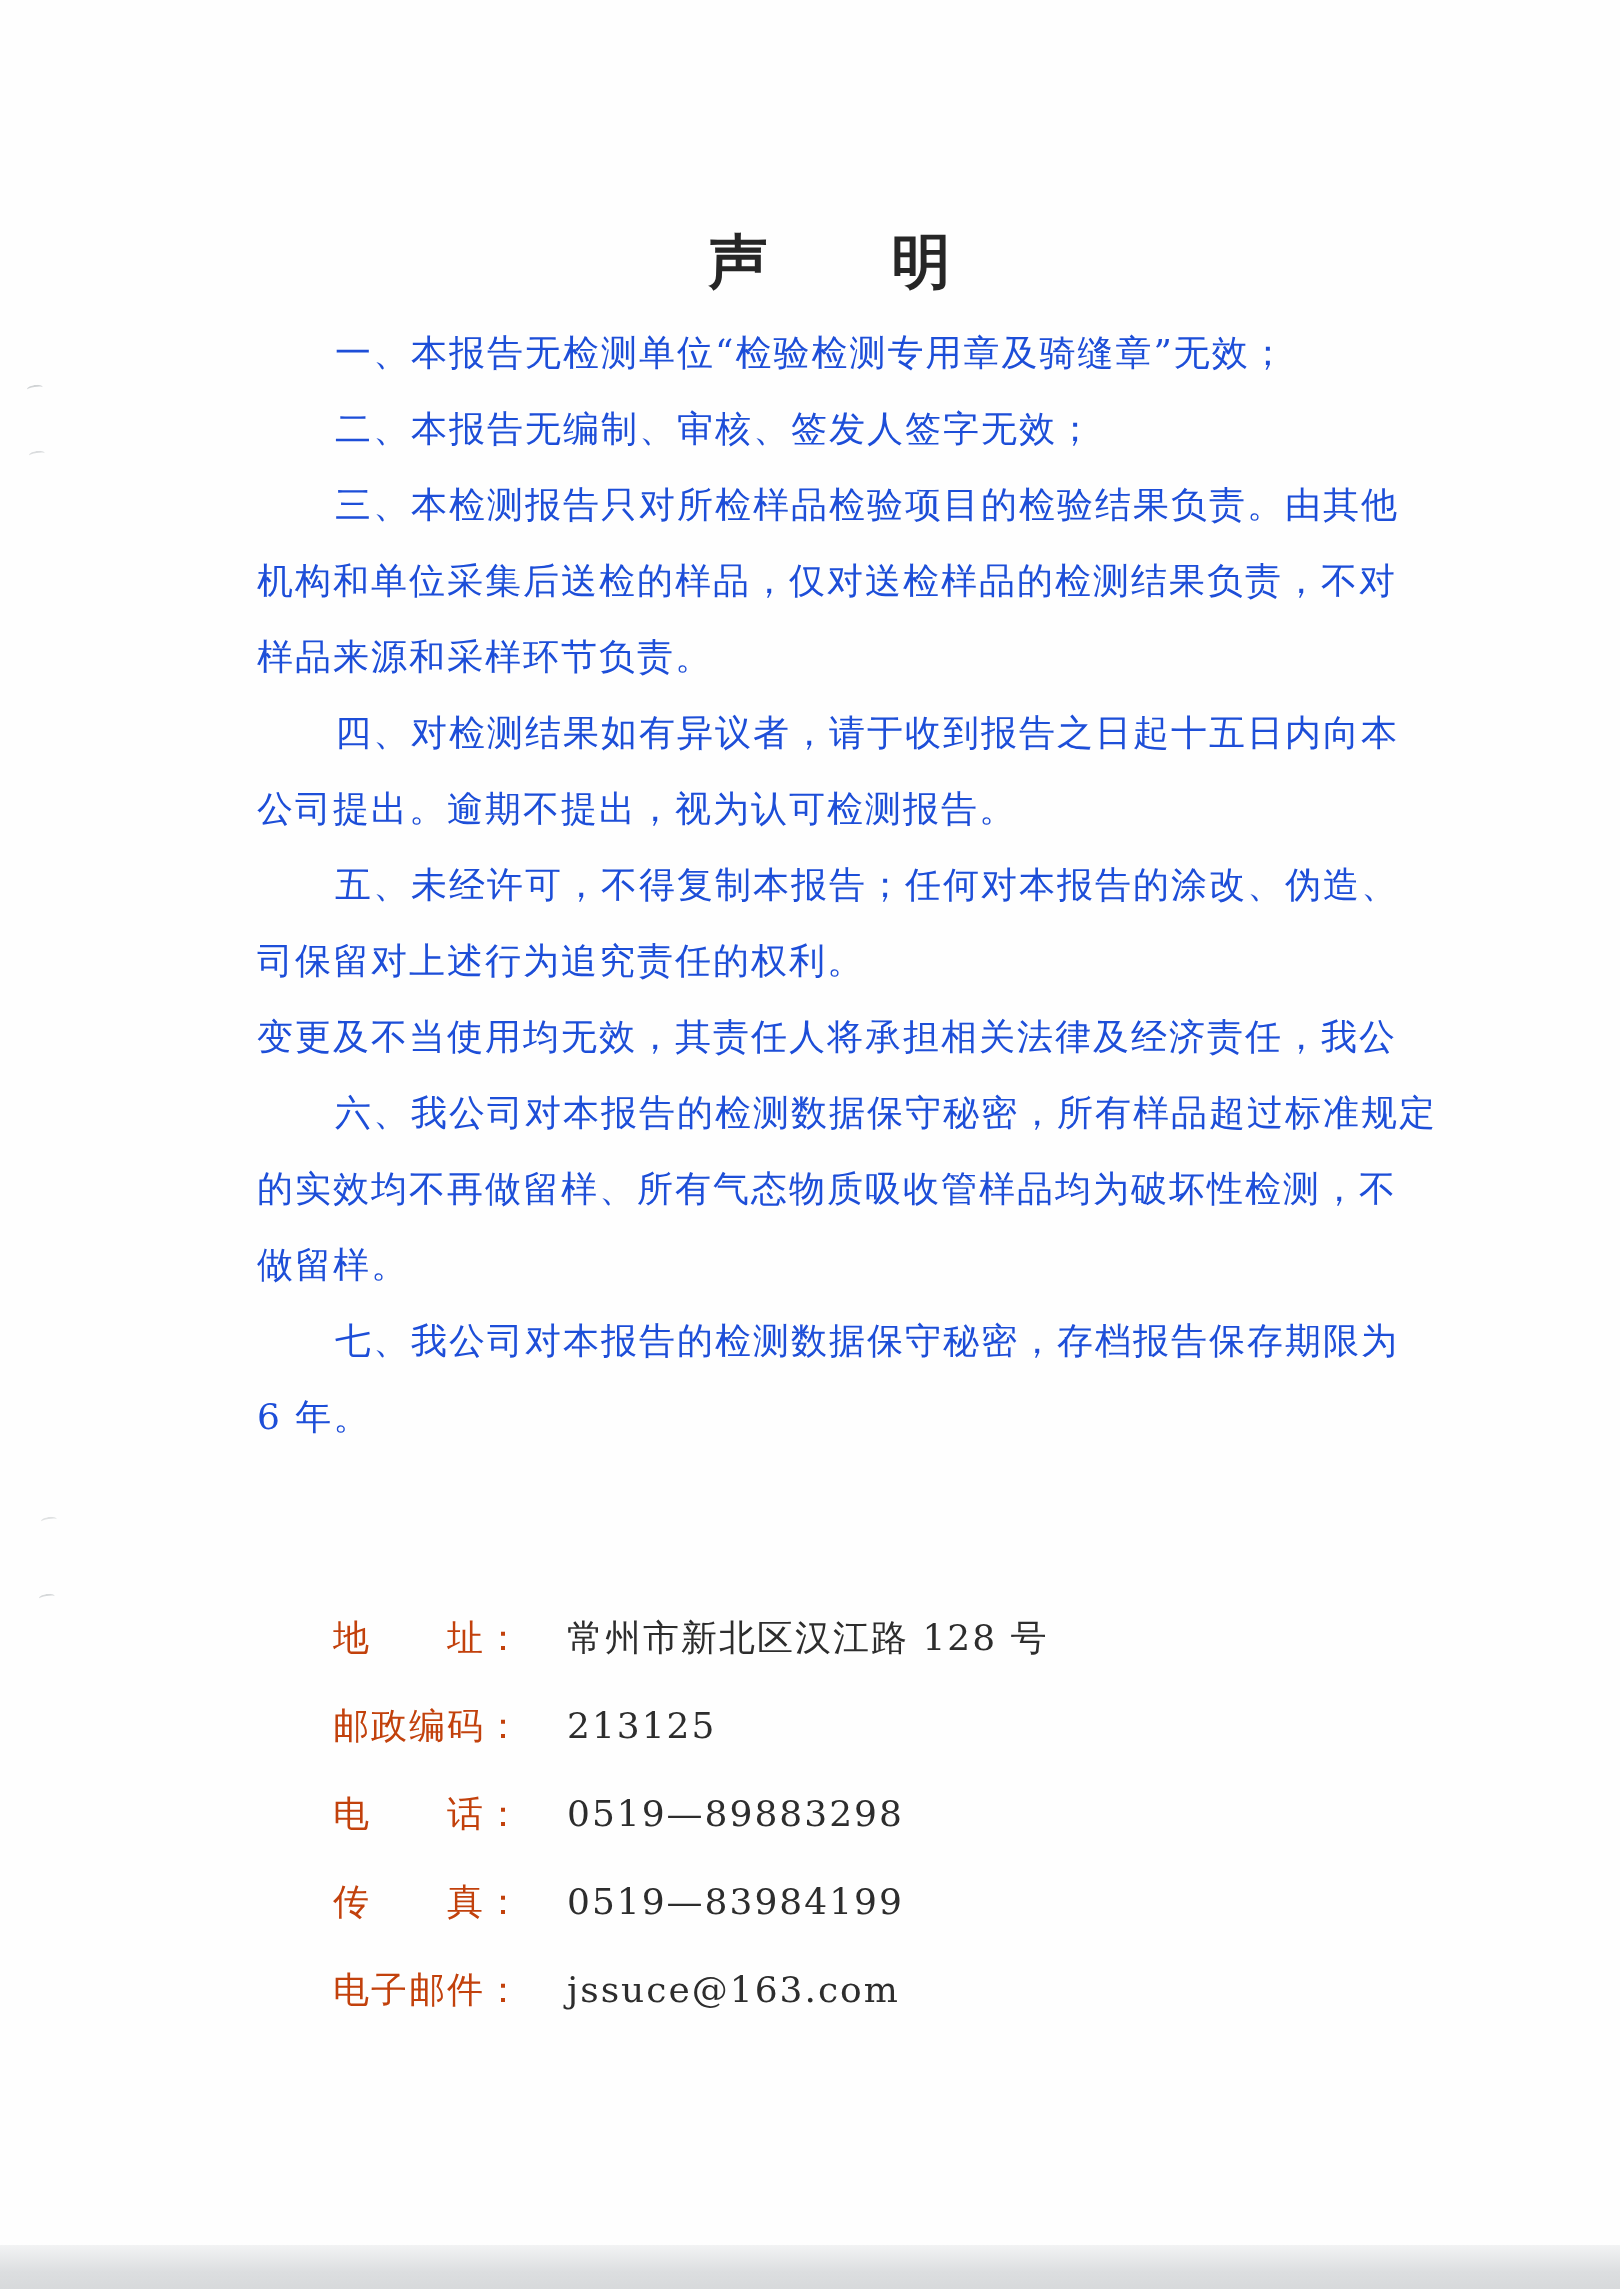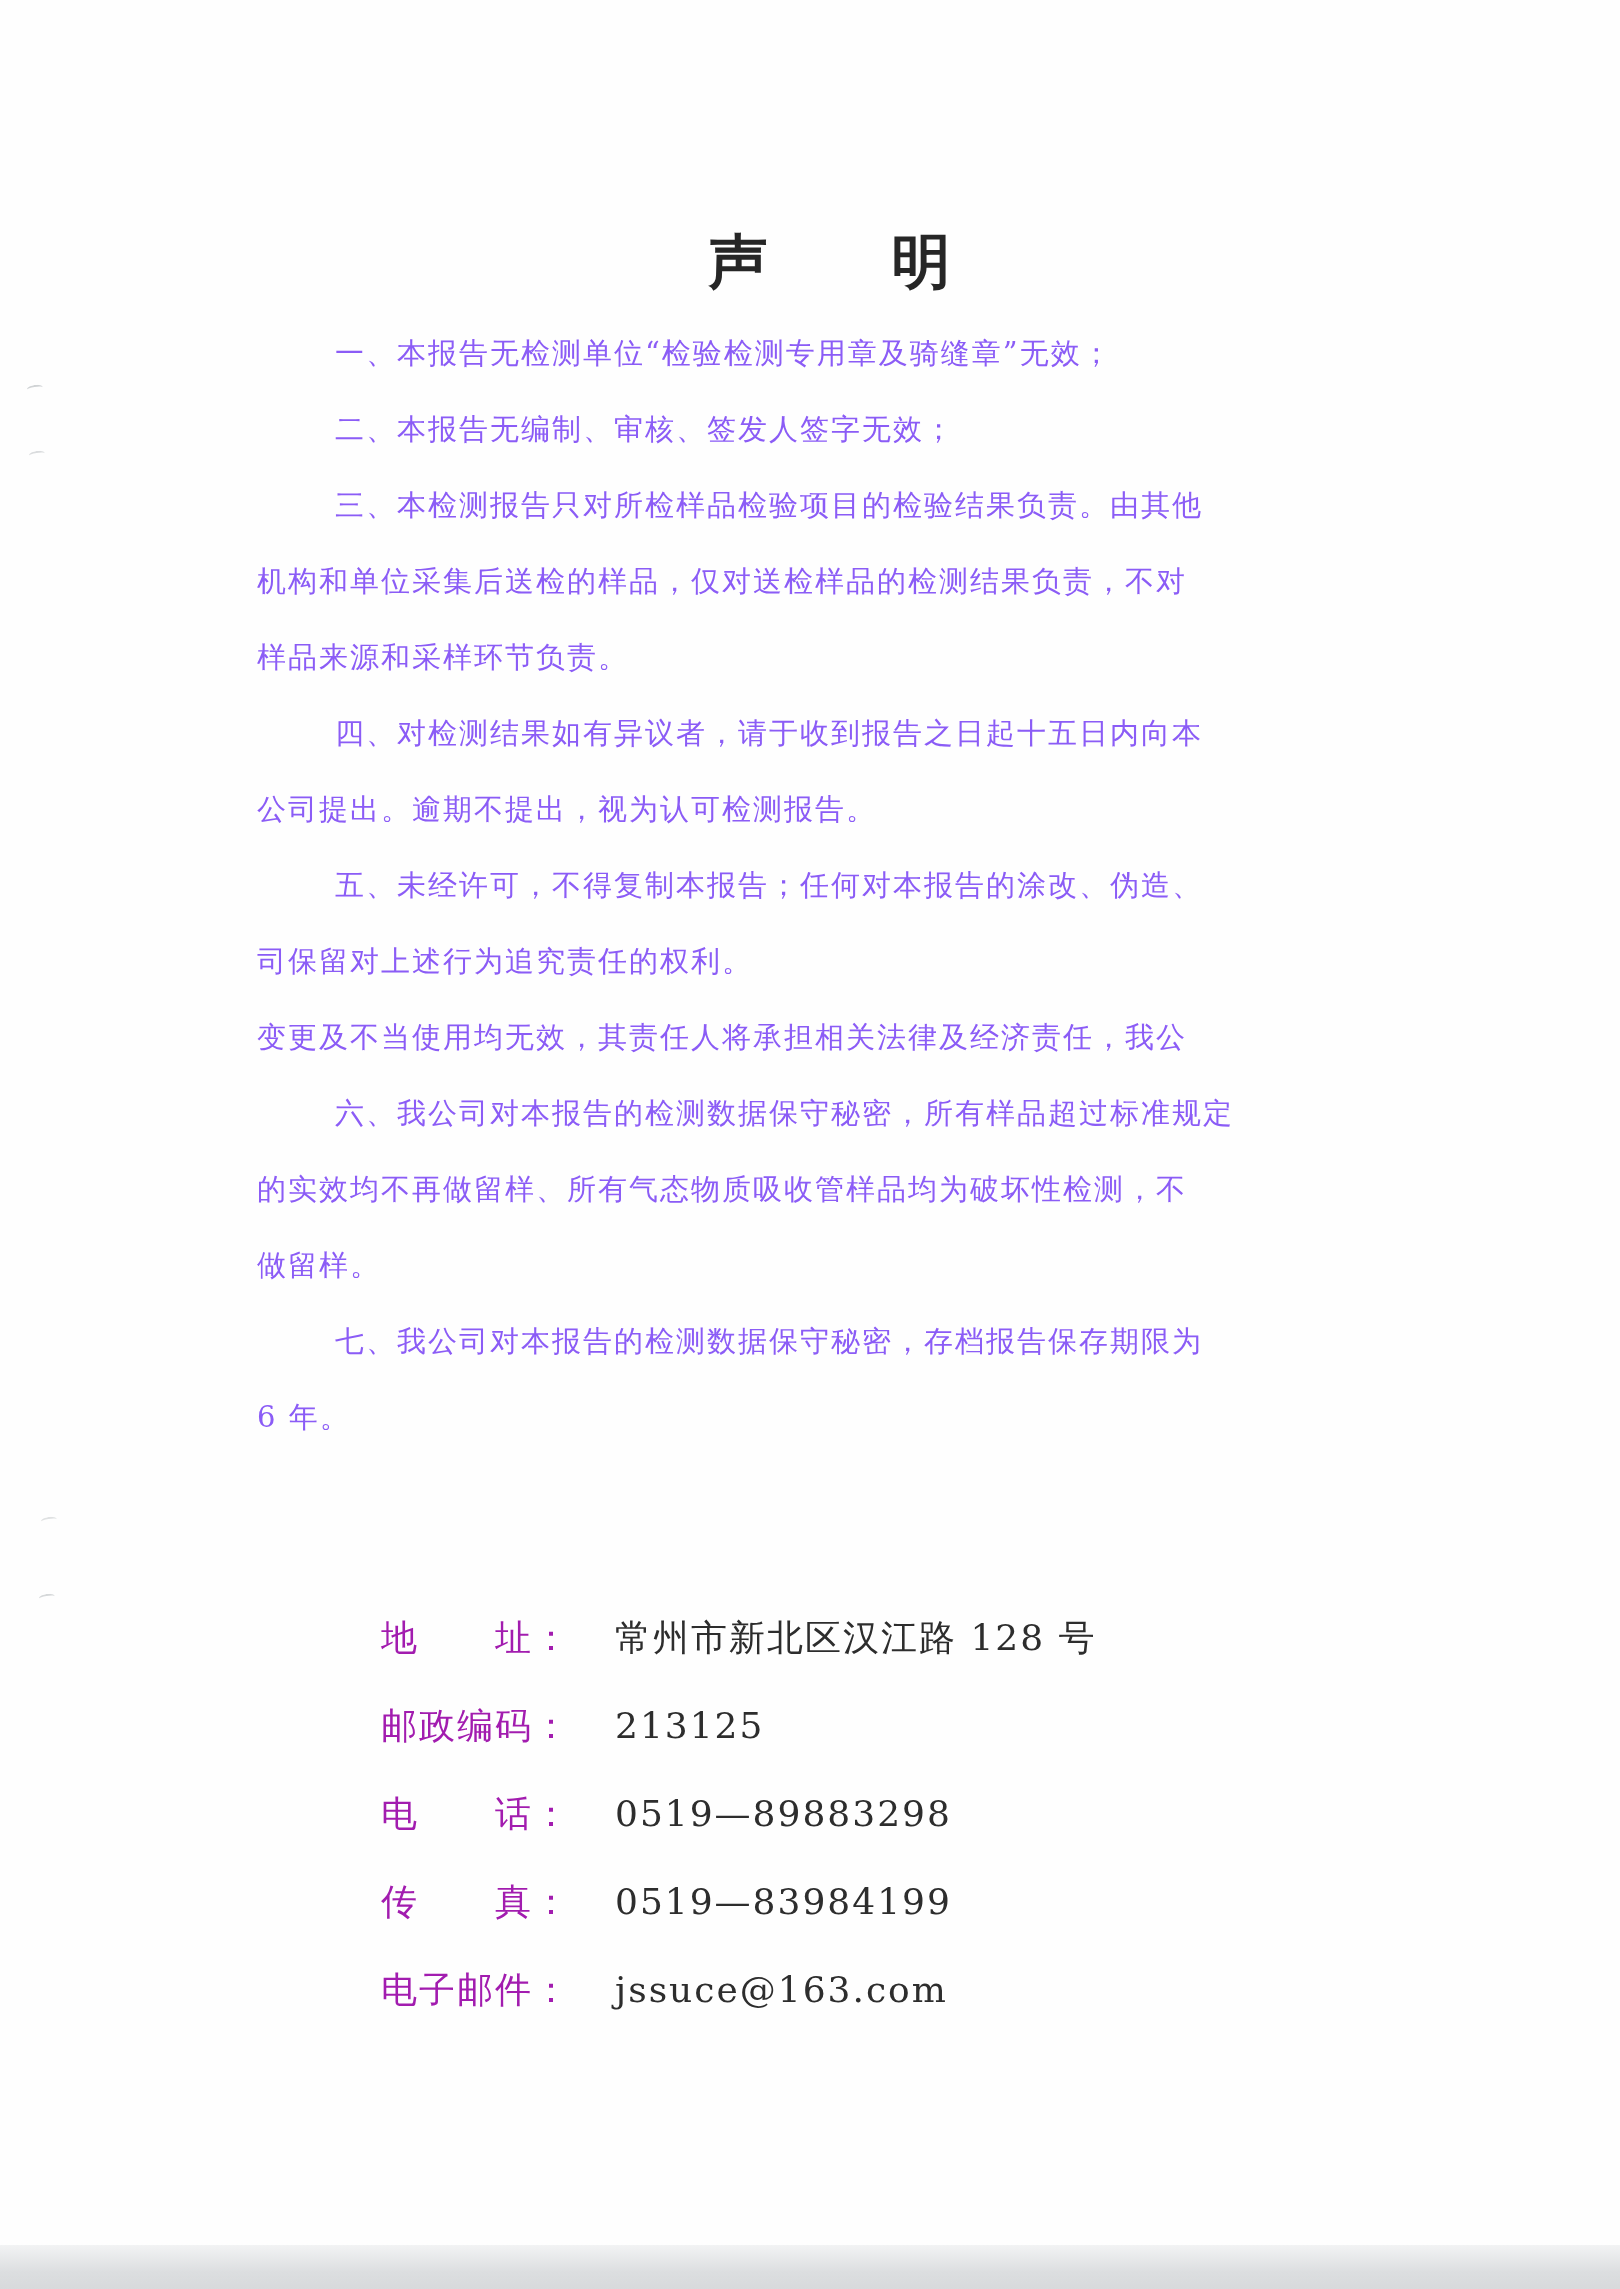--- a/index.html
+++ b/index.html
@@ -31,40 +31,40 @@
   }
   .body-text {
     position: absolute;
     top: 315px;
     left: 257px;
     width: 1157px;
   }
   .line {
     height: 76px;
     line-height: 76px;
-    font-size: 29px;
+    font-size: 36px;
     letter-spacing: 2px;
     white-space: nowrap;
-    color: #8b5cf6;
+    color: #1d4ed8;
   }
   .line.first { text-indent: 78px; }
   .contact {
     position: absolute;
     top: 1594px;
     left: 333px;
   }
   .contact-row {
     height: 88px;
     line-height: 88px;
     font-size: 36px;
     letter-spacing: 2px;
     white-space: nowrap;
     color: #303030;
   }
-  .contact-row .label { color: #a21caf; margin-left: 48px; }
+  .contact-row .label { color: #c2410c; }
   .contact-row .value { color: #2d2d2d; margin-left: 44px; }
   
   .artifact {
     position: absolute;
     width: 15.7px;
     height: 6.9px;
     border-top: 2px solid #9aa0a4;
     border-radius: 50%;
     opacity: 0.45;
     transform: rotate(-8deg);

